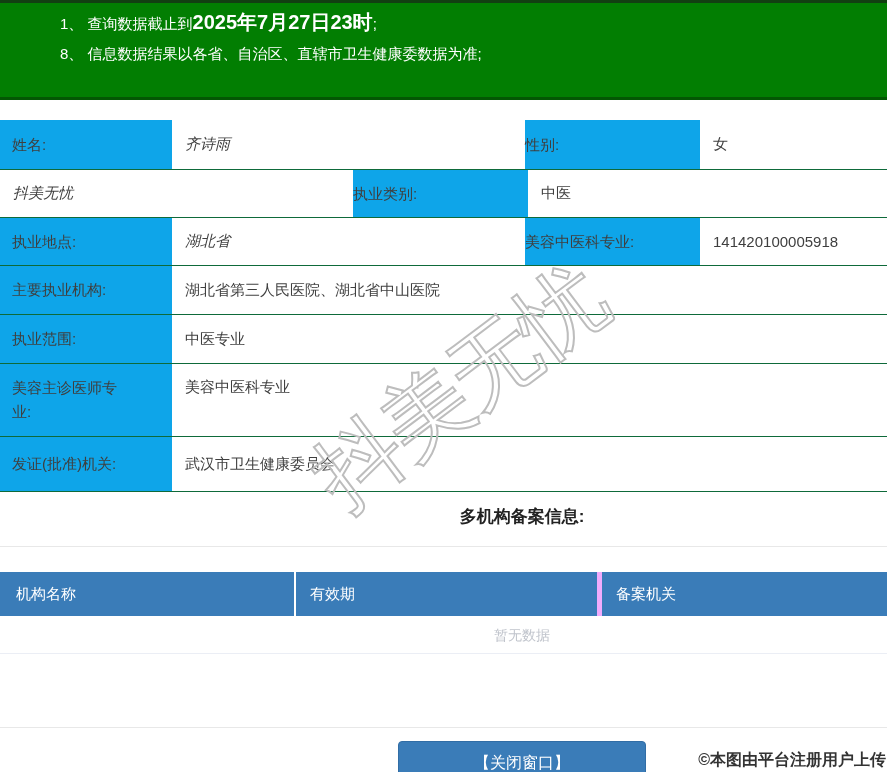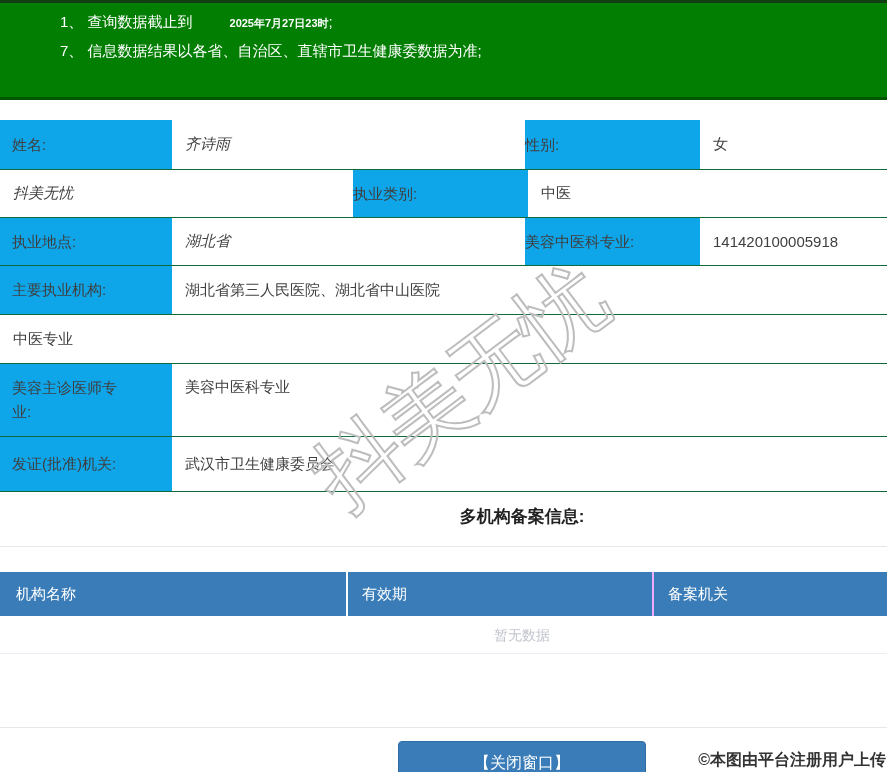--- a/index.html
+++ b/index.html
@@ -10,21 +10,21 @@
   }
   
   .banner {
     height:100px; width:887px;
     background:#027e02;
     border-top:3px solid #123f12;
     border-bottom:3px solid #035703;
     color:#fff; font-size:15px; line-height:28px;
     padding:5px 10px 0 60px;
   }
-  .banner .bold { font-weight:bold; font-size:11px;padding-left:37px; }
+  .banner .bold { font-weight:bold; font-size:20px; }
 
   
   .content { width:1044px; }
 
   
   .info-table { margin-top:20px; }
   .info-row {
     display:flex; align-items:center;
     border-bottom:1px solid #0e6a3a;
     font-size:15px; color:#3f3f3f;
@@ -47,22 +47,22 @@
     text-align:center; font-size:17px; font-weight:bold; color:#222;
   }
   .divider1 { margin-top:18px; border-bottom:1px solid #e8e8e8; width:1044px; }
   .filing-header {
     margin-top:25px; width:1044px; height:44px;
     display:flex; background:#3a7cb8; color:#fff; font-size:15px;
   }
   .fh {
     display:flex; align-items:center; padding-left:14px; height:100%;
   }
-  .fh1 { width:348px; border-right:2px solid #fff;padding-left:16px; }
-  .fh2 { width:306px; border-right:2px solid #f0abfc; }
+  .fh1 { width:296px; border-right:2px solid #fff;padding-left:16px; }
+  .fh2 { width:306px; border-right:5px solid #f0abfc; }
   .fh3 { flex:1; }
   .empty-row {
     width:1044px; height:38px; line-height:38px;
     text-align:center; color:#c0c4cc; font-size:14px;
     border-bottom:1px solid #ebeef5;
   }
   .spacer { height:73px; }
 
   
   .footer { width:1044px; border-top:1px solid #e8e8e8; padding-top:13px; }
@@ -89,21 +89,21 @@
     font-size:16px; font-weight:bold; color:#333;
     text-shadow:-1px -1px 0 #fff, 1px -1px 0 #fff, -1px 1px 0 #fff, 1px 1px 0 #fff;
     pointer-events:none; white-space:nowrap;
   }
 </style>
 </head>
 <body>
 
 <div class="banner">
   <div><span>1、 查询数据截止到</span><span class="bold">2025年7月27日23时</span><span>;</span></div>
-  <div><span>7、 信息数据结果以各省、自治区、直辖市卫生健康委数据为准;</span><span class="bold"></span><span></span></div>
+  <div><span>8、 信息数据结果以各省、自治区、直辖市卫生健康委数据为准;</span><span class="bold"></span><span></span></div>
 </div>
 
 <div class="content">
 
   <div class="info-table">
 
     <div class="info-row" style="height:50px;">
       <div class="lbl">姓名:</div>
       <div class="val val1">齐诗雨</div>
       <div class="lbl lbl2">性别:</div>
@@ -122,20 +122,21 @@
       <div class="lbl lbl2">美容中医科专业:</div>
       <div class="val val2">141420100005918</div>
     </div>
 
     <div class="info-row" style="height:49px;">
       <div class="lbl">主要执业机构:</div>
       <div class="val val2">湖北省第三人民医院、湖北省中山医院</div>
     </div>
 
     <div class="info-row" style="height:49px;">
+      <div class="lbl">执业范围:</div>
       <div class="val val2">中医专业</div>
     </div>
 
     <div class="info-row" style="height:73px;">
       <div class="lbl">美容主诊医师专业:</div>
       <div class="val val2 vtop">美容中医科专业</div>
     </div>
 
     <div class="info-row" style="height:55px;">
       <div class="lbl">发证(批准)机关:</div>

